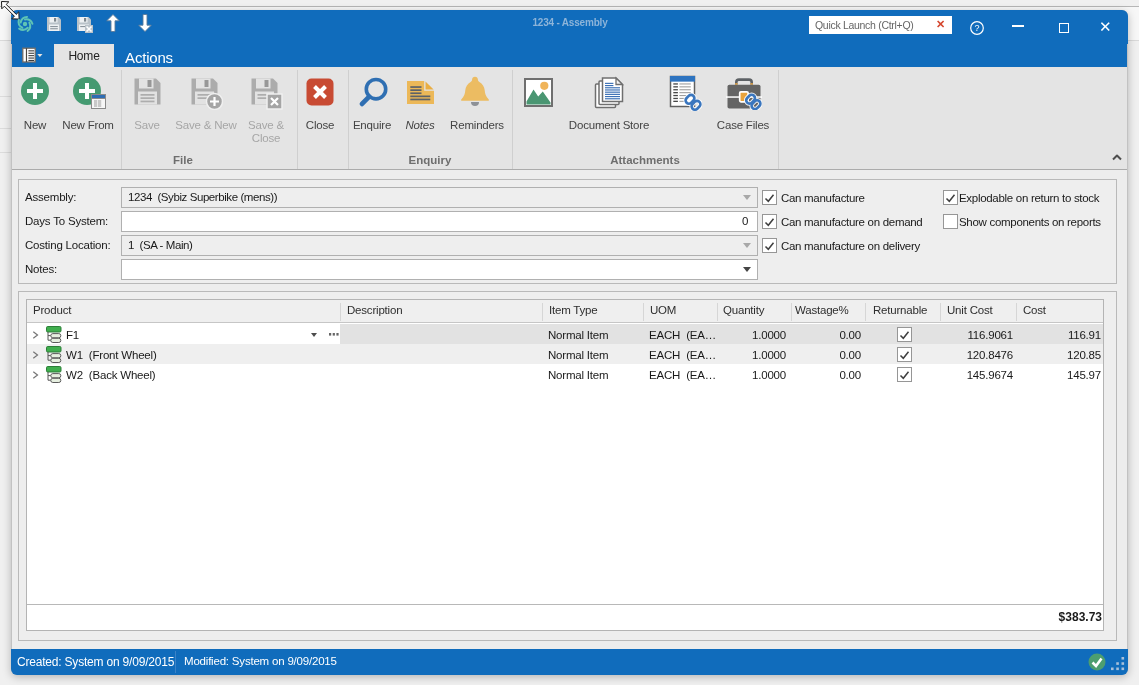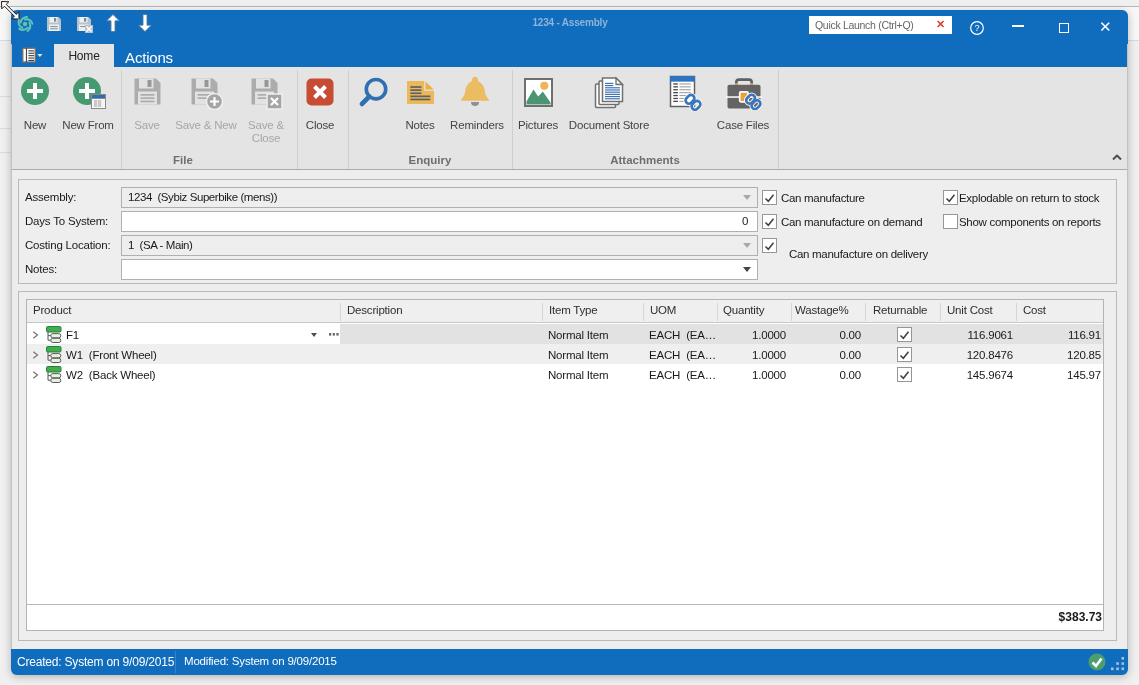--- a/index.html
+++ b/index.html
@@ -83,28 +83,28 @@
     </div>
   <div class="rbtn gray" style="left:171px;width:70px;">
       <div class="rlabel">Save &amp; New</div>
     </div>
   <div class="rbtn gray" style="left:243px;width:46px;">
       <div class="rlabel">Save &amp;<br>Close</div>
     </div>
   <div class="rbtn" style="left:300px;width:40px;">
       <div class="rlabel">Close</div>
     </div>
-  <div class="rbtn" style="left:400px;width:40px;">
+  <div class="rbtn" style="left:350px;width:44px;">
+      <div class="rlabel">Enquire</div>
+    </div>
+  <div class="rbtn" style="left:400px;width:40px;font-style:italic;">
       <div class="rlabel">Notes</div>
     </div>
   <div class="rbtn" style="left:446px;width:62px;">
       <div class="rlabel">Reminders</div>
-    </div>
-  <div class="rbtn" style="left:514px;width:48px;">
-      <div class="rlabel">Pictures</div>
     </div>
   <div class="rbtn" style="left:565px;width:88px;">
       <div class="rlabel">Document Store</div>
     </div>
   <div class="rbtn" style="left:715px;width:56px;">
       <div class="rlabel">Case Files</div>
     </div>
 
   <div class="glabel" style="left:18px;width:330px;">File</div>
   <div class="glabel" style="left:348px;width:164px;">Enquiry</div>
@@ -135,21 +135,21 @@
         <path d="M2.5 6.5 L5.3 9.3 L10.5 2.8" fill="none" stroke="#3f3f3f" stroke-width="1.5"></path>
       </svg></div>
   <div class="cblabel" style="left:781px;top:192px;">Can manufacture</div>
   <div class="cb" style="left:762px;top:214px;" id="cb2"><svg width="13" height="13" viewBox="0 0 13 13">
         <path d="M2.5 6.5 L5.3 9.3 L10.5 2.8" fill="none" stroke="#3f3f3f" stroke-width="1.5"></path>
       </svg></div>
   <div class="cblabel" style="left:781px;top:216px;">Can manufacture on demand</div>
   <div class="cb" style="left:762px;top:238px;" id="cb3"><svg width="13" height="13" viewBox="0 0 13 13">
         <path d="M2.5 6.5 L5.3 9.3 L10.5 2.8" fill="none" stroke="#3f3f3f" stroke-width="1.5"></path>
       </svg></div>
-  <div class="cblabel" style="left:781px;top:248px;margin-left:8px;">Can manufacture on delivery</div>
+  <div class="cblabel" style="left:781px;top:240px;">Can manufacture on delivery</div>
   <div class="cb" style="left:943px;top:190px;" id="cb4"><svg width="13" height="13" viewBox="0 0 13 13">
         <path d="M2.5 6.5 L5.3 9.3 L10.5 2.8" fill="none" stroke="#3f3f3f" stroke-width="1.5"></path>
       </svg></div>
   <div class="cblabel" style="left:959px;top:192px;">Explodable on return to stock</div>
   <div class="cb" style="left:943px;top:214px;"></div>
   <div class="cblabel" style="left:959px;top:216px;">Show components on reports</div>
 
   <div class="panel" style="left:18px;top:291px;width:1099px;height:350px;"></div>
   <div class="abs" style="left:26px;top:299px;width:1078px;height:332px;background:#fff;border:1px solid #b4b4b4;box-sizing:border-box;"></div>
 

